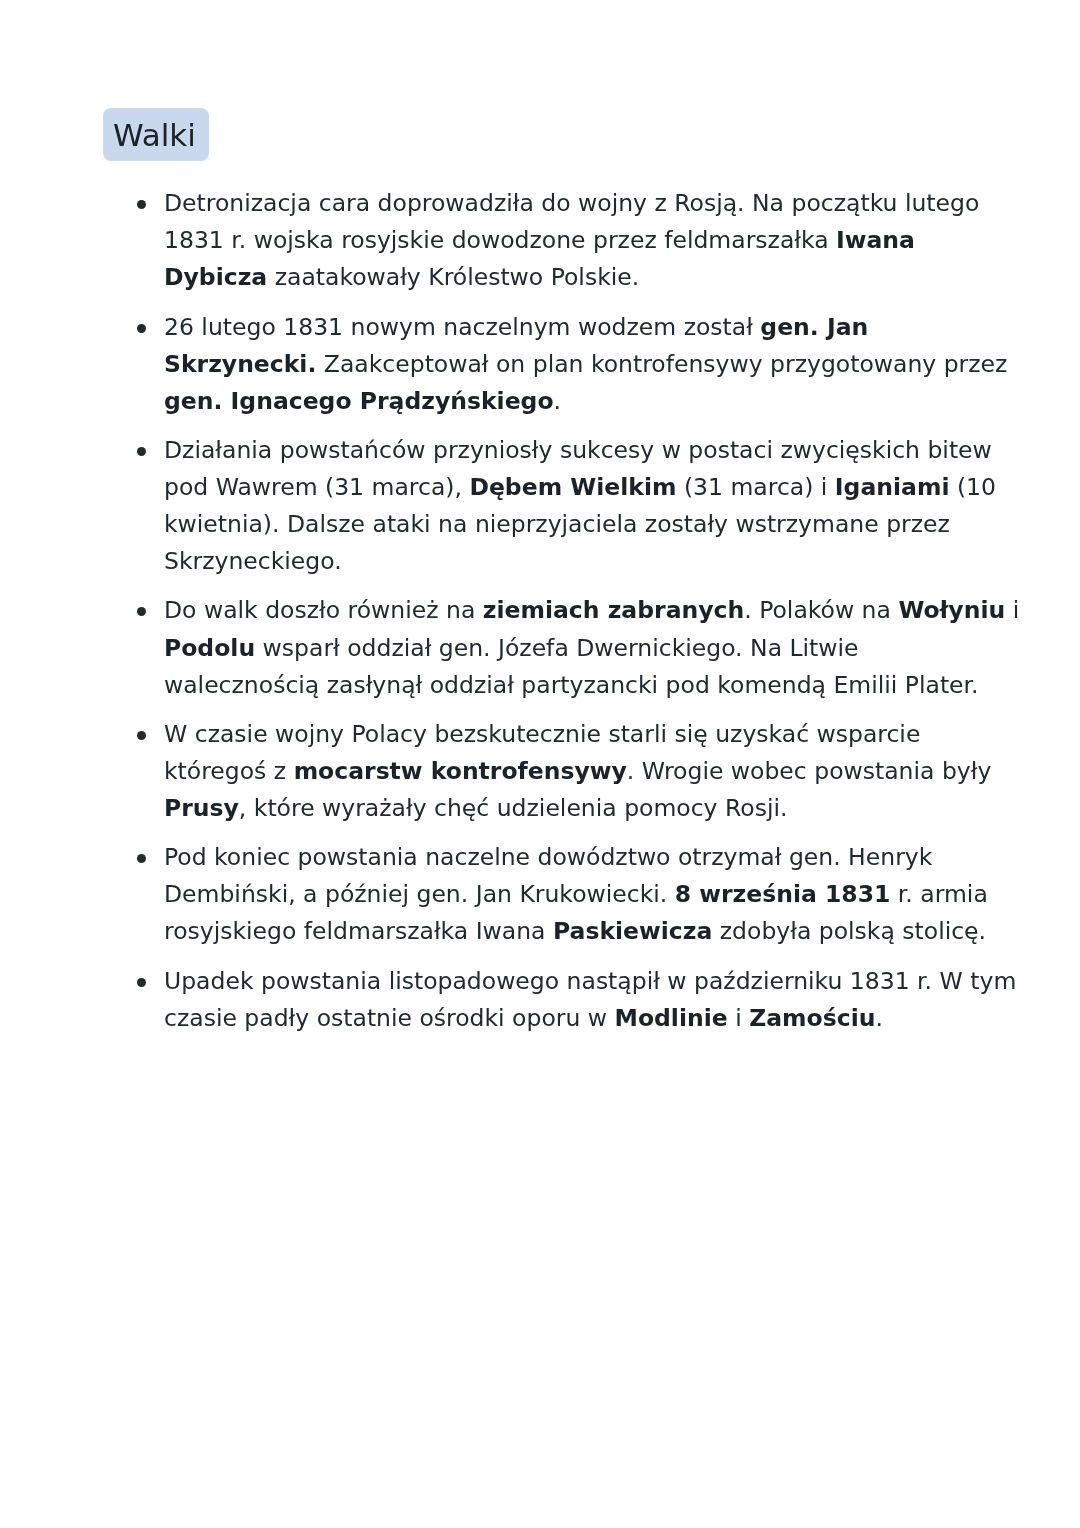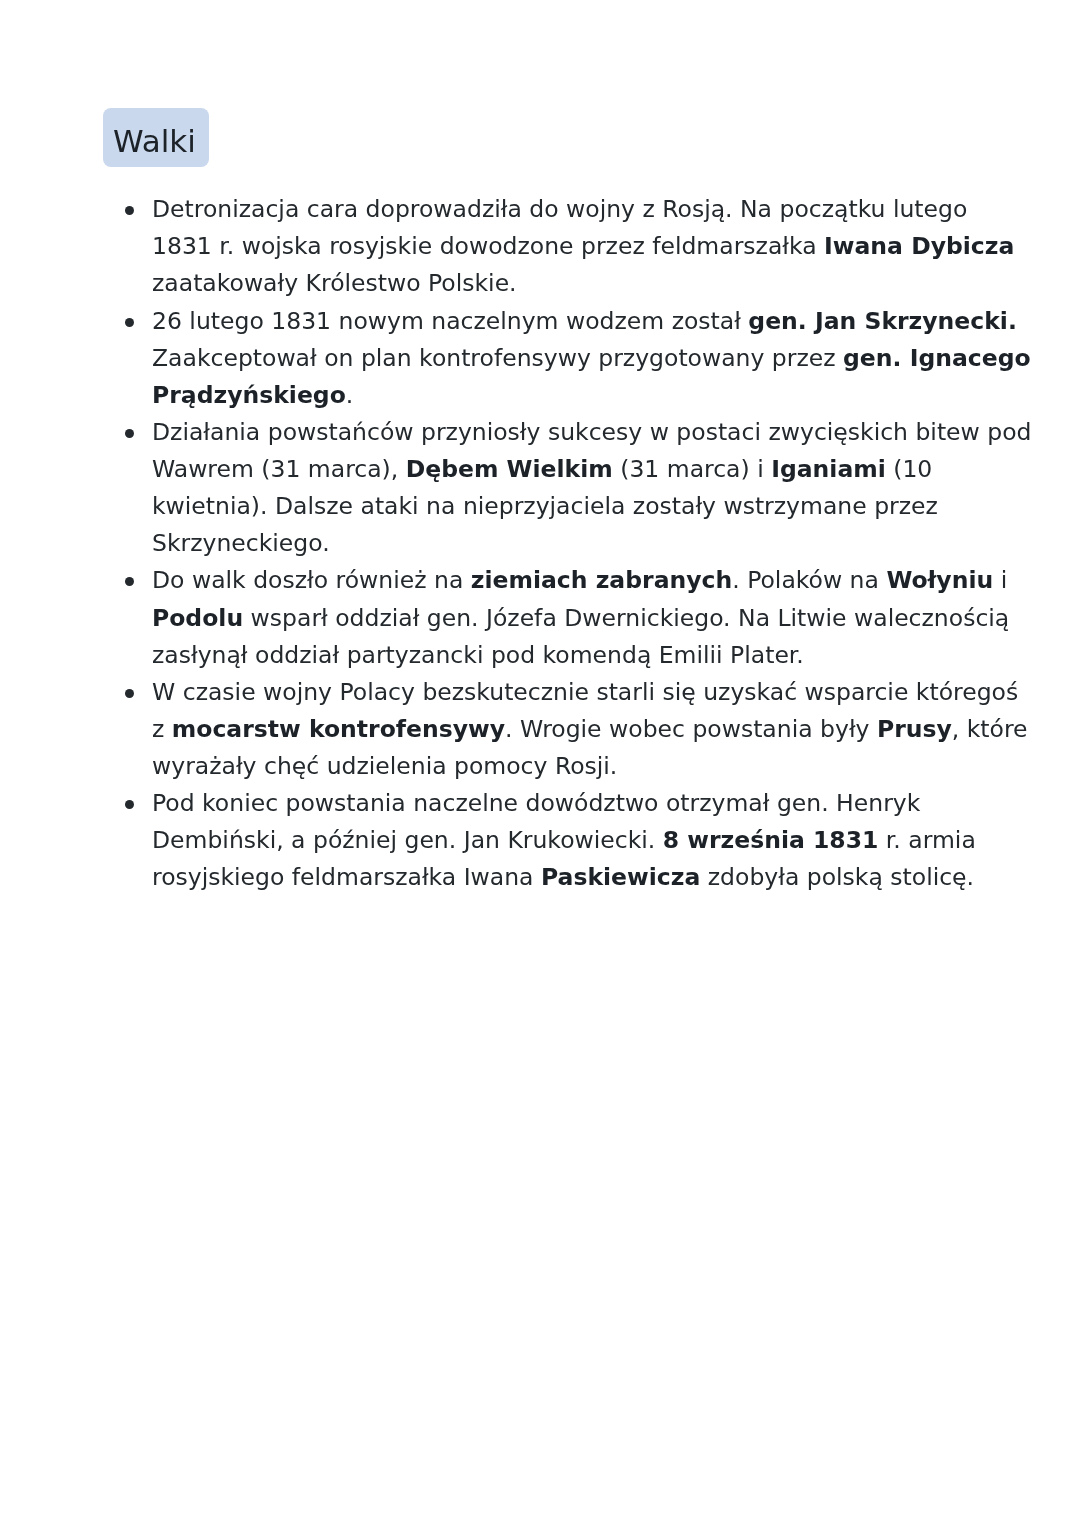--- a/index.html
+++ b/index.html
@@ -23,39 +23,39 @@
   }
   .heading-wrap {
     margin: 0 0 24px 0;
   }
   .section-heading {
     display: inline-block;
     background: #c9d8ec;
     color: #1c2228;
     font-size: 31px;
     line-height: 1.2;
-    padding: 15px 13px 7px 10px;
+    padding: 9px 13px 7px 10px;
     border-radius: 8px;
     font-weight: 400;
   }
   .intro {
     font-size: 23.5px;
     line-height: 1.58;
     margin: 0 0 2px 0;
   }
   ul.bullets {
     margin: 0;
     padding: 0 0 0 49px;
     list-style: none;
   }
   ul.bullets li {
     position: relative;
     font-size: 23.5px;
     line-height: 1.58;
-    margin: 0;
+    margin: 12px;
     padding: 0;
     max-width: 880px;
   }
   ul.bullets li::before {
     content: "";
     position: absolute;
     left: -27px;
     top: 15px;
     width: 9px;
     height: 9px;
@@ -76,14 +76,15 @@
   </div>
 
 
   <ul class="bullets">
       <li><span>Detronizacja cara doprowadziła do wojny z Rosją. Na początku lutego 1831 r. wojska rosyjskie dowodzone przez feldmarszałka </span><strong>Iwana Dybicza</strong><span> zaatakowały Królestwo Polskie.</span></li>
       <li><span>26 lutego 1831 nowym naczelnym wodzem został </span><strong>gen. Jan Skrzynecki.</strong><span> Zaakceptował on plan kontrofensywy przygotowany przez </span><strong>gen. Ignacego Prądzyńskiego</strong><span>.</span></li>
       <li><span>Działania powstańców przyniosły sukcesy w postaci zwycięskich bitew pod Wawrem (31 marca), </span><strong>Dębem Wielkim</strong><span> (31 marca) i </span><strong>Iganiami</strong><span> (10 kwietnia). Dalsze ataki na nieprzyjaciela zostały wstrzymane przez Skrzyneckiego.</span></li>
       <li><span>Do walk doszło również na </span><strong>ziemiach zabranych</strong><span>. Polaków na </span><strong>Wołyniu</strong><span> i </span><strong>Podolu</strong><span> wsparł oddział gen. Józefa Dwernickiego. Na Litwie walecznością zasłynął oddział partyzancki pod komendą Emilii Plater.</span></li>
       <li><span>W czasie wojny Polacy bezskutecznie starli się uzyskać wsparcie któregoś z </span><strong>mocarstw kontrofensywy</strong><span>. Wrogie wobec powstania były </span><strong>Prusy</strong><span>, które wyrażały chęć udzielenia pomocy Rosji.</span></li>
       <li><span>Pod koniec powstania naczelne dowództwo otrzymał gen. Henryk Dembiński, a później gen. Jan Krukowiecki. </span><strong>8 września 1831</strong><span> r. armia rosyjskiego feldmarszałka Iwana </span><strong>Paskiewicza</strong><span> zdobyła polską stolicę.</span></li>
+      <li><span>Upadek powstania listopadowego nastąpił w październiku 1831 r. W tym czasie padły ostatnie ośrodki oporu w </span><strong>Modlinie</strong><span> i </span><strong>Zamościu</strong><span>.</span></li>
     </ul>
 </div>
 
 </body></html>

